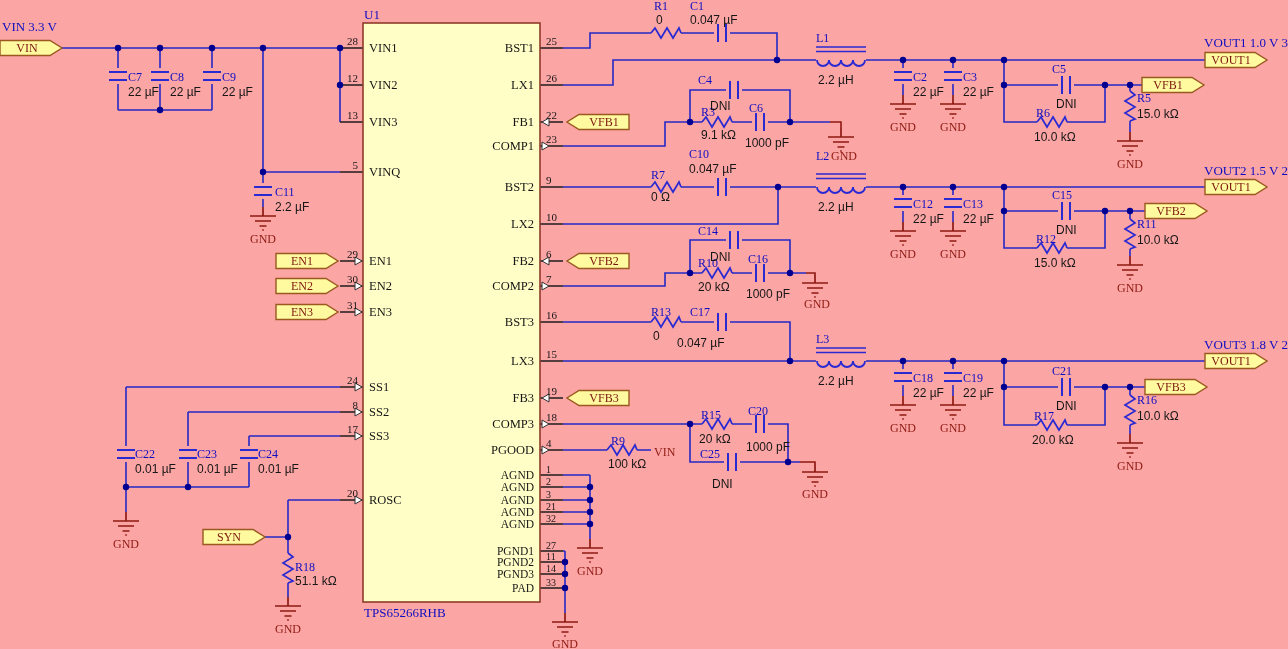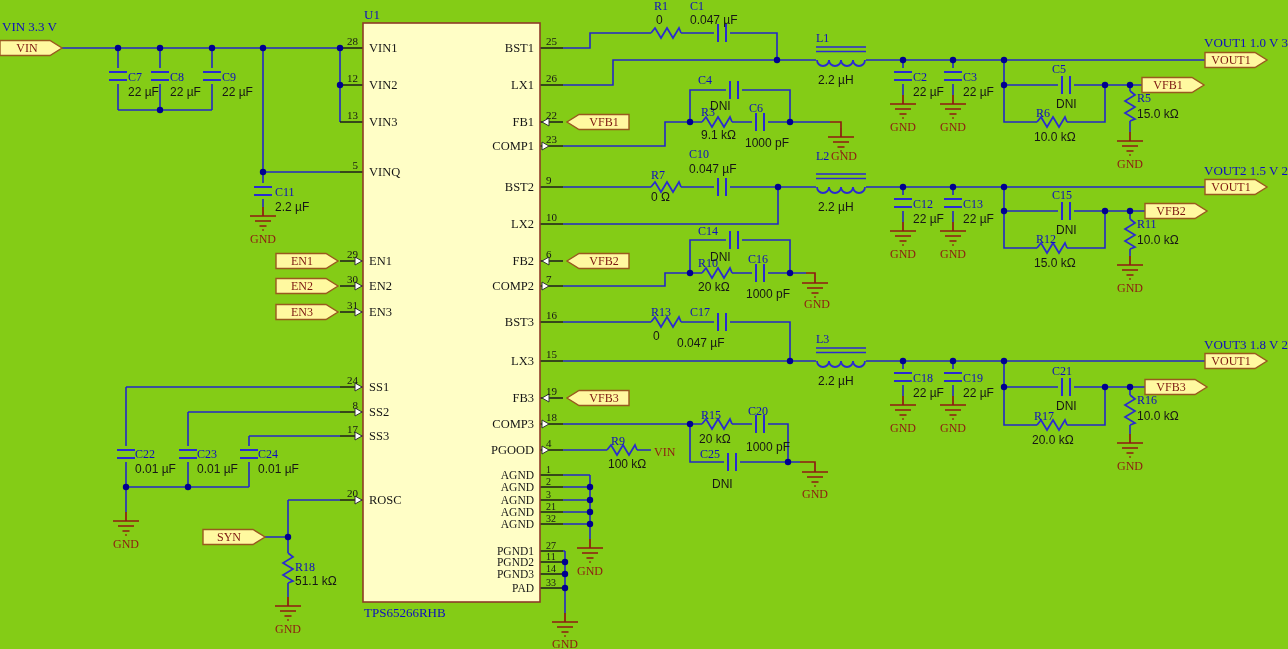--- a/index.html
+++ b/index.html
@@ -1,16 +1,16 @@
 <!DOCTYPE html>
 <html><head>
 <meta charset="utf-8">
 <style>
   html,body{margin:0;padding:0;background:#ffffff;}
-  #stage{width:1288px;height:649px;position:relative;background:#84cc16;overflow:hidden;}
+  #stage{width:1288px;height:649px;position:relative;background:#fca5a5;overflow:hidden;}
   svg text{white-space:pre;}
   .sf{font-family:"Liberation Serif",serif;}
   .ss{font-family:"Liberation Sans",sans-serif;}
   .bk{fill:#161616;}
   .bl{fill:#0d0dc2;}
   .rd{fill:#8e1a12;}
   .ft{fill:#7c150f;}
   .s10{font-size:10px;}
   .s11{font-size:11px;}
   .s115{font-size:11.5px;}

